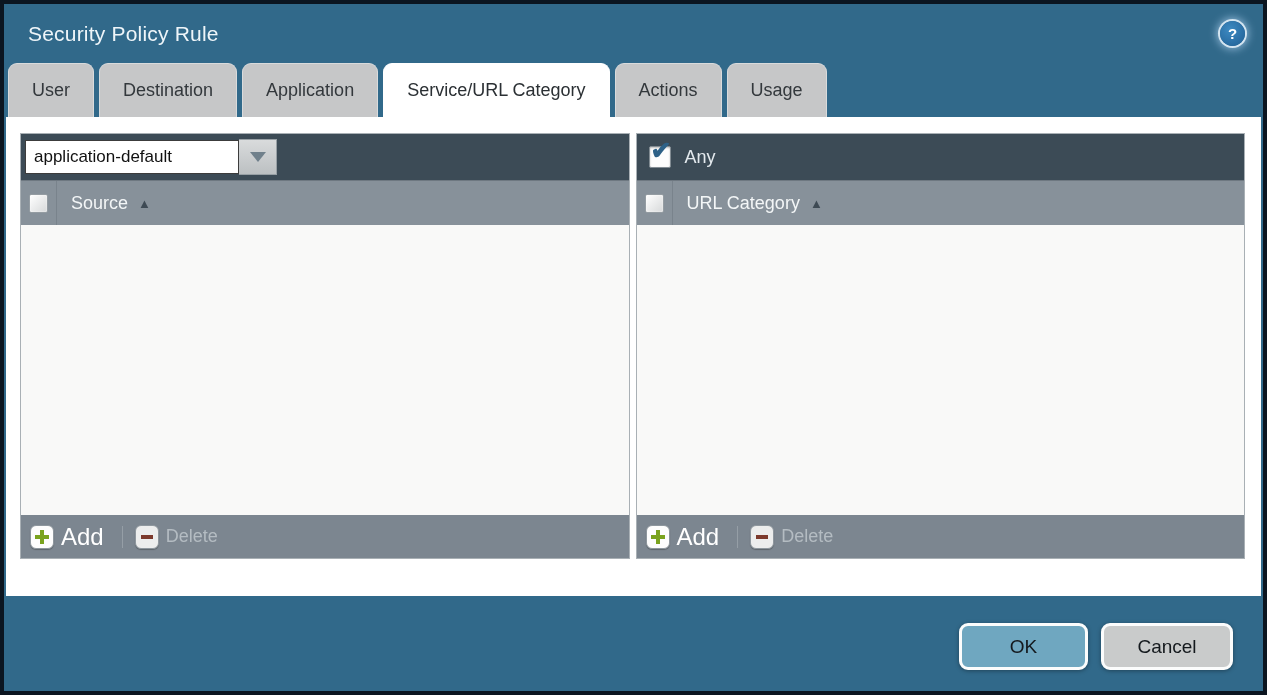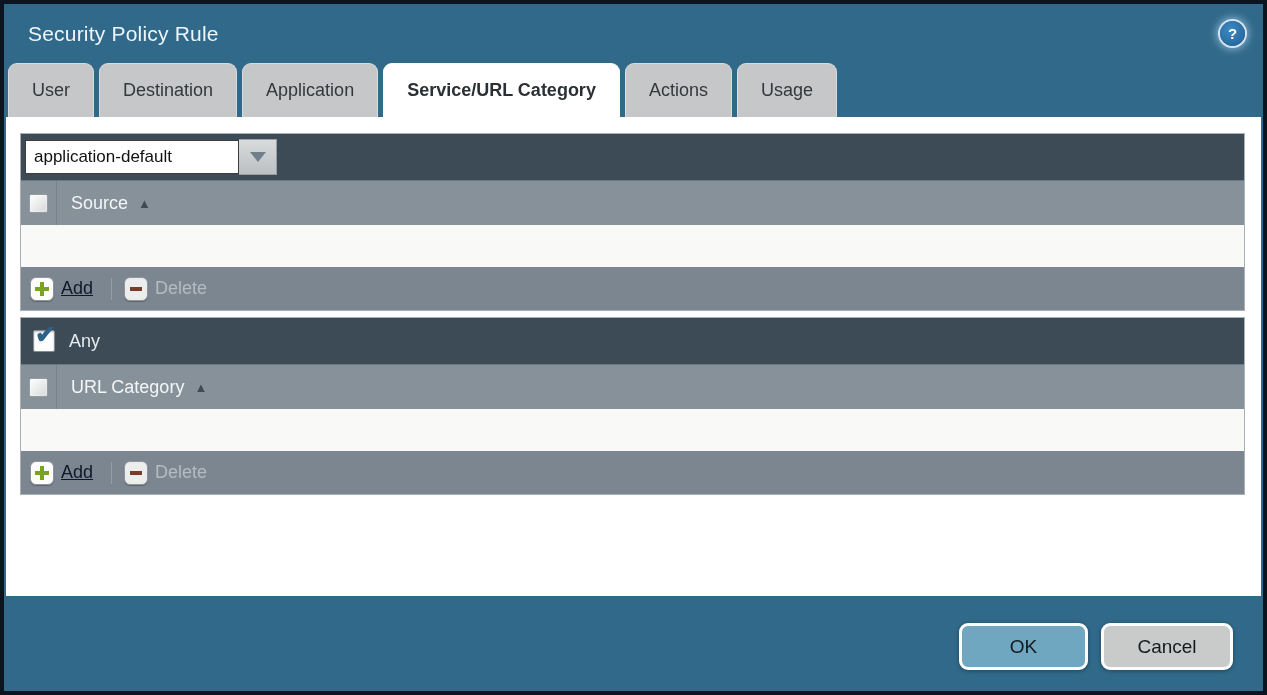--- a/index.html
+++ b/index.html
@@ -58,33 +58,32 @@
     border-radius: 9px 9px 0 0;
     color: #33383c;
     font-size: 18px;
     cursor: pointer;
     white-space: nowrap;
   }
   .tab.active {
     background: #ffffff;
     border-color: #ffffff;
     color: #2b3034;
-    font-weight: bold;
   }
   
   .content {
     position: absolute;
     top: 113px;
     left: 2px;
     right: 2px;
     height: 479px;
     background: #ffffff;
     padding: 16px 16px 0 14px;
   }
-  .panels { display: flex; gap: 6px; height: 362px; flex-direction: column; }
+  .panels { display: flex; gap: 6px; height: 426px; }
   .panel {
     flex: 1;
     border: 1px solid #a9b0b5;
     display: flex;
     flex-direction: column;
     overflow: hidden;
   }
   .panel-top {
     height: 46px;
     background: #3c4b56;
@@ -189,21 +188,21 @@
   }
   .icon-plus::after {
     content: ""; position: absolute; top: 4px; bottom: 4px; left: 9px; right: 9px;
     background: #7aa31e;
   }
   .icon-minus { background: #eceded; }
   .icon-minus::before {
     content: ""; position: absolute; left: 5px; right: 5px; top: 9px; bottom: 9px;
     background: #7c3a2d;
   }
-  .add-label { color: #0f172a; font-size: 18px; text-decoration: underline; }
+  .add-label { color: #ffffff; font-size: 24px; }
   .delete-label { color: #b4bcc2; font-size: 18px; }
   .bar-sep { width: 1px; height: 22px; background: #959ea6; margin: 0 12px 0 18px; }
   
   .btn-row {
     position: absolute;
     top: 619px;
     right: 30px;
     display: flex;
     gap: 13px;
   }

